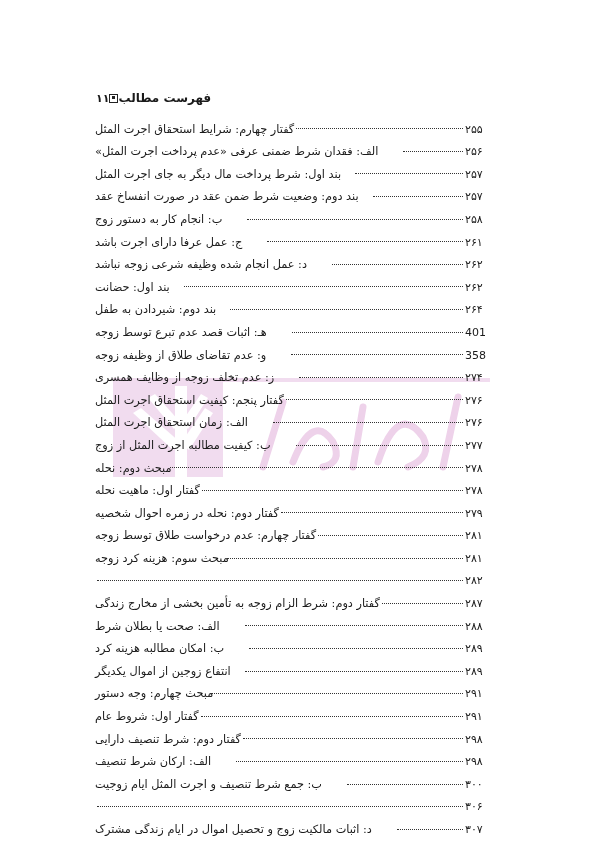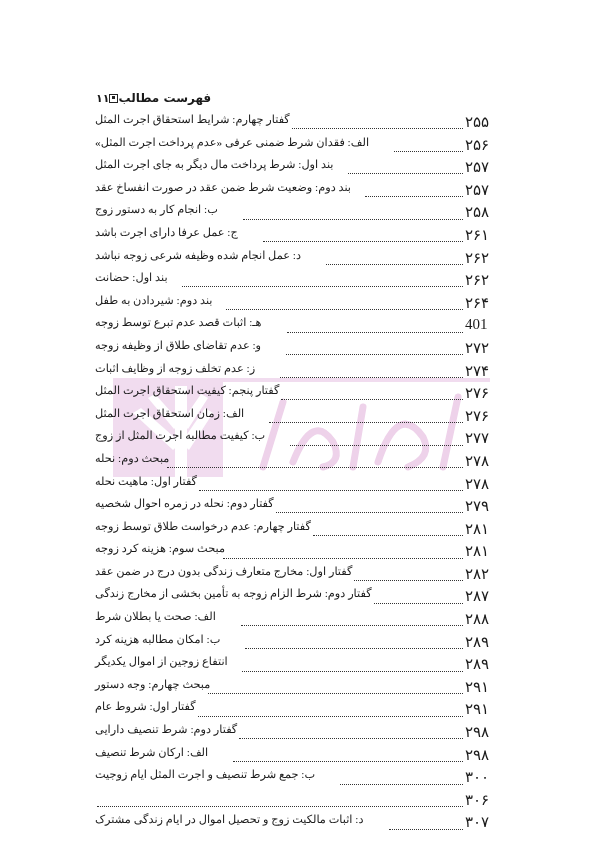--- a/index.html
+++ b/index.html
@@ -65,44 +65,43 @@
       position: absolute;
       top: 113px;
       left: 95px;
       width: 396px;
       z-index: 1;
     }
     .toc-row {
       height: 22.6px;
       display: flex;
       flex-direction: row-reverse;
-      align-items: flex-start;
+      align-items: flex-end;
       direction: rtl;
       font-size: 11.3px;
       white-space: nowrap;
-      font-family: Liberation Serif, serif;
     }
     .toc-row .title {
       flex: 0 0 auto;
       direction: rtl;
     }
     .toc-row .leader {
       flex: 1 1 auto;
       height: 1px;
       border-bottom: 1.5px dotted #333;
       margin: 0 2px;
       align-self: center;
       transform: translateY(4px);
     }
     .toc-row .page {
       flex: 0 0 auto;
       width: 26px;
       text-align: left;
       direction: ltr;
-      font-size: 15px;
+      font-size: 11px;
     }
     .lvl-0 .title { margin-right: -4px; }
     .lvl-1 .title { margin-right: 0px; }
     .lvl-2 .title { margin-right: 23px; }
     .lvl-3 .title { margin-right: 12px; }
   </style>
 </head>
 <body>
 
 <div class="page-header">
@@ -181,24 +180,24 @@
     <span class="page">۲۶۴</span>
   </div>
     <div class="toc-row lvl-2">
     <span class="title">هـ: اثبات قصد عدم تبرع توسط زوجه</span>
     <span class="leader"></span>
     <span class="page">401</span>
   </div>
     <div class="toc-row lvl-2">
     <span class="title">و: عدم تقاضای طلاق از وظیفه زوجه</span>
     <span class="leader"></span>
-    <span class="page">۲۷۲</span>
-  </div>
-    <div class="toc-row lvl-2">
-    <span class="title">ز: عدم تخلف زوجه از وظایف اثبات</span>
+    <span class="page">358</span>
+  </div>
+    <div class="toc-row lvl-2">
+    <span class="title">ز: عدم تخلف زوجه از وظایف همسری</span>
     <span class="leader"></span>
     <span class="page">۲۷۴</span>
   </div>
     <div class="toc-row lvl-1">
     <span class="title">گفتار پنجم: کیفیت استحقاق اجرت المثل</span>
     <span class="leader"></span>
     <span class="page">۲۷۶</span>
   </div>
     <div class="toc-row lvl-2">
     <span class="title">الف: زمان استحقاق اجرت المثل</span>
@@ -229,21 +228,20 @@
     <span class="title">گفتار چهارم: عدم درخواست طلاق توسط زوجه</span>
     <span class="leader"></span>
     <span class="page">۲۸۱</span>
   </div>
     <div class="toc-row lvl-0">
     <span class="title">مبحث سوم: هزینه کرد زوجه</span>
     <span class="leader"></span>
     <span class="page">۲۸۱</span>
   </div>
     <div class="toc-row lvl-1">
-    <span class="title">گفتار اول: مخارج متعارف زندگی بدون درج در ضمن عقد</span>
     <span class="leader"></span>
     <span class="page">۲۸۲</span>
   </div>
     <div class="toc-row lvl-1">
     <span class="title">گفتار دوم: شرط الزام زوجه به تأمین بخشی از مخارج زندگی</span>
     <span class="leader"></span>
     <span class="page">۲۸۷</span>
   </div>
     <div class="toc-row lvl-2">
     <span class="title">الف: صحت یا بطلان شرط</span>

